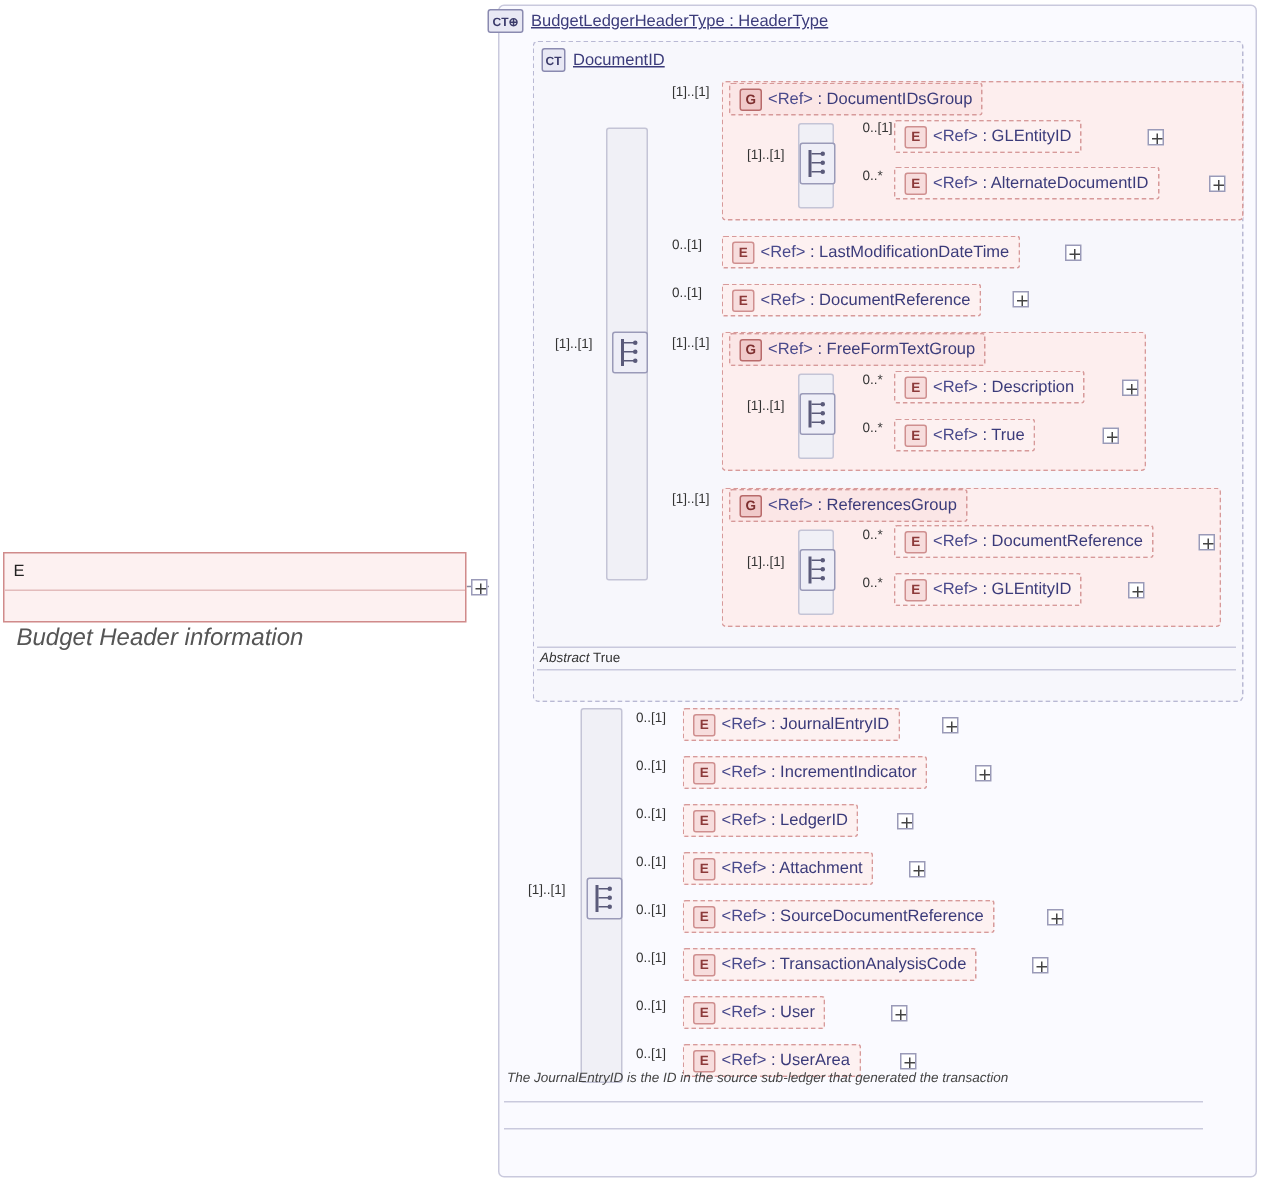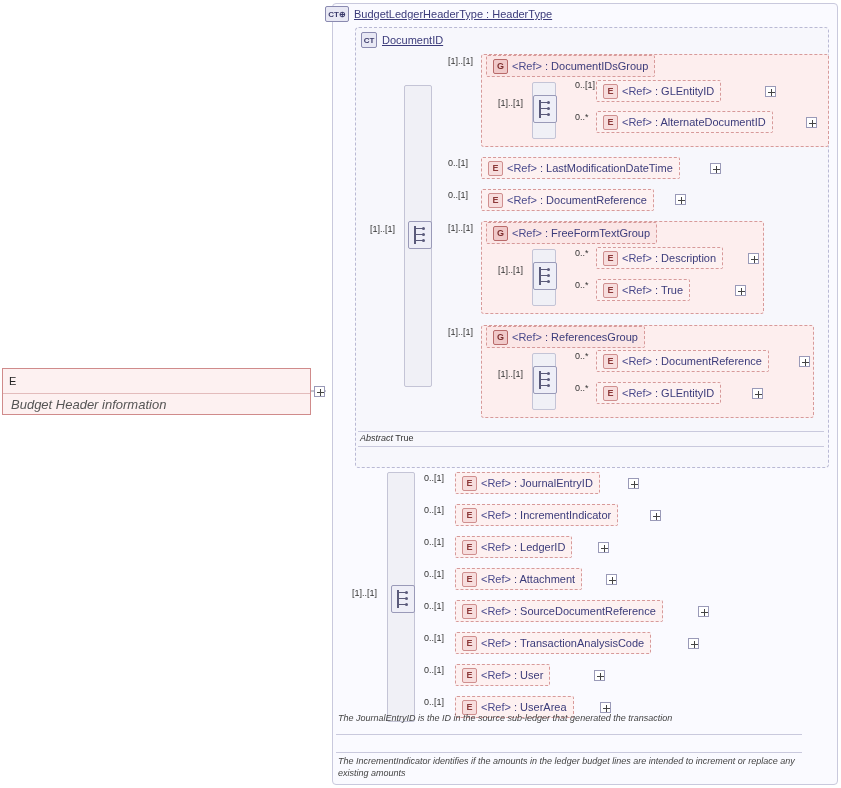--- a/index.html
+++ b/index.html
@@ -32,21 +32,21 @@
 
   .cthead{position:absolute;display:flex;align-items:center;}
   .cthead .ctag{width:22px;height:14px;border:1px solid #8a8ab0;border-radius:2px;background:#e8e8f4;
        color:#3a3a6a;font-size:8px;font-weight:bold;display:flex;align-items:center;justify-content:center;margin-right:5px;}
   .cthead .ctag.small{width:14px;}
   .cthead .cttext{font-size:11px;color:#3b3b7a;white-space:nowrap;text-decoration:underline;}
 
   
   .rootbox{position:absolute;border:1px solid #d08b8b;background:#fdf1f1;box-sizing:border-box;}
   .rootbox .top{display:flex;align-items:center;height:24px;padding:0 6px;border-bottom:1px solid #e3bcbc;}
-  .rootbox .doc{font-style:italic;font-size:13px;color:#555;padding:3px 8px;}
+  .rootbox .doc{font-style:italic;font-size:16px;color:#555;padding:3px 8px;margin-top:20px;}
 
   
   .seq{position:absolute;width:22px;height:26px;border:1px solid #9a9ab8;background:#eeeef7;border-radius:2px;}
   .seq .bar{position:absolute;left:5px;top:4px;width:2px;height:18px;background:#5a5a7a;}
   .seq .d{position:absolute;width:3px;height:3px;border-radius:50%;background:#5a5a7a;left:13px;}
   .seq .d1{top:5px;} .seq .d2{top:11px;} .seq .d3{top:17px;}
   .seq .h{position:absolute;left:7px;width:7px;height:1px;background:#5a5a7a;}
   .seq .h1{top:6px;} .seq .h2{top:12px;} .seq .h3{top:18px;}
 
   
@@ -346,15 +346,14 @@
     <span class="tag">E</span>
     <span class="ref">&lt;Ref&gt;</span>
     <span class="nm">: UserArea</span>
   </div>
   <div class="card" style="left:424px;top:697px;">0..[1]</div>
   <div class="plus" style="left:600px;top:702px;"></div>
 
   <div class="hr" style="left:336px;top:734px;width:466px;"></div>
   <div class="note" style="left:338px;top:712px;width:470px;">The JournalEntryID is the  ID in the source sub-ledger that generated the transaction</div>
   <div class="hr" style="left:336px;top:752px;width:466px;"></div>
-  <div class="note" style="left:338px;top:755px;width:462px;">The IncrementIndicator identifies if the amounts in the ledger budget lines are intended to increment or replace any existing amounts</div>
 
 </div>
 
 </body></html>

